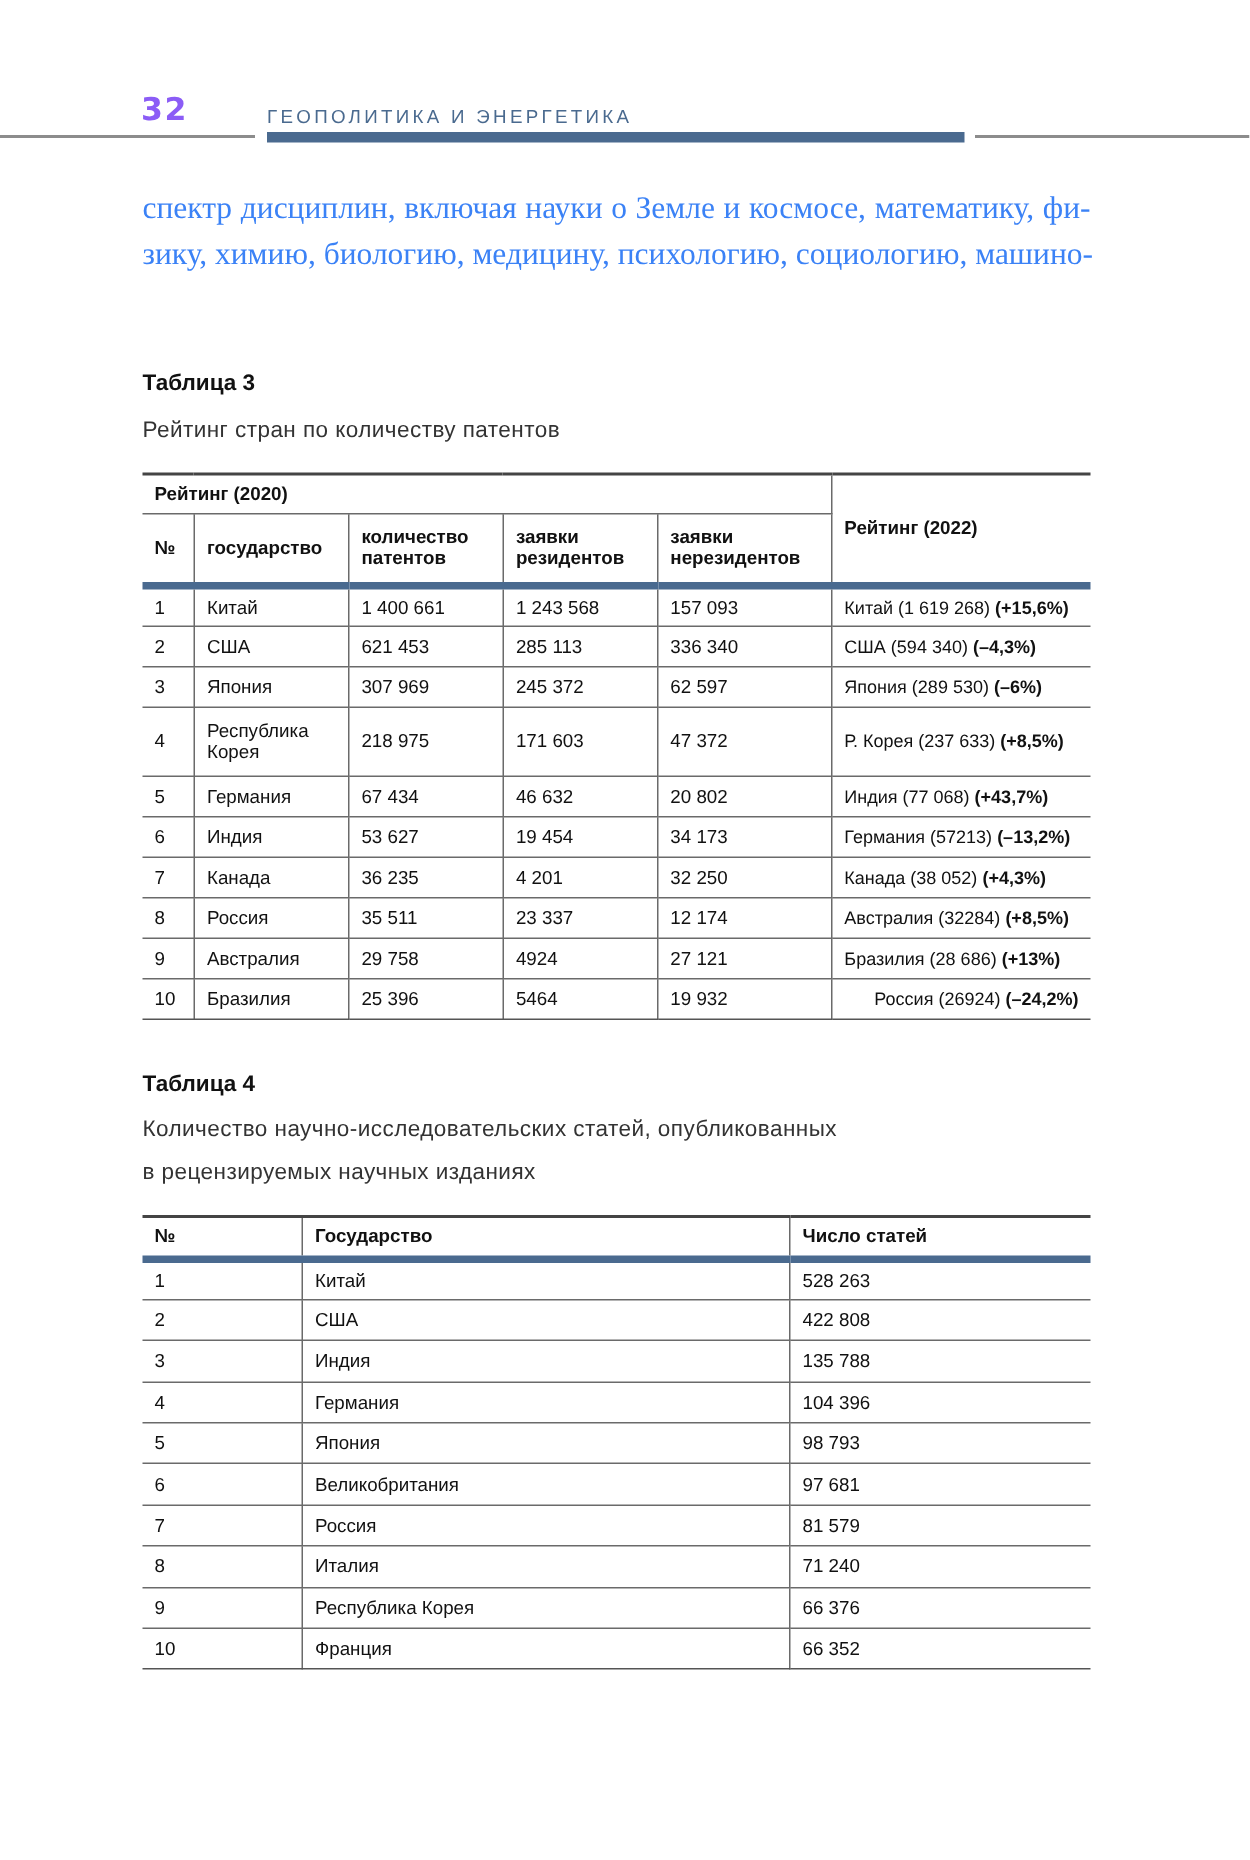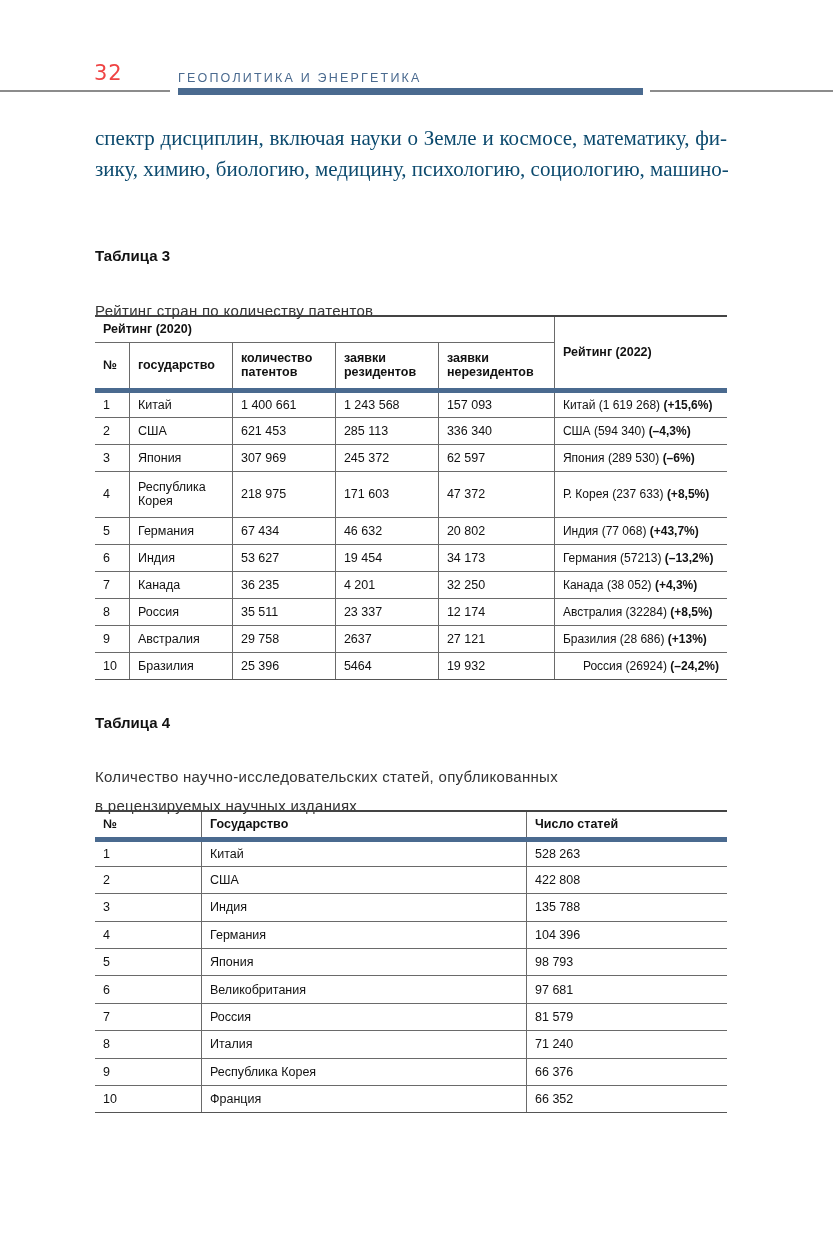--- a/index.html
+++ b/index.html
@@ -1,28 +1,28 @@
 <!DOCTYPE html>
 <html><head>
 <meta charset="utf-8">
 <style>
   html, body { margin:0; padding:0; background:#ffffff; }
   body { width:833px; height:1240px; position:relative; overflow:hidden; color:#1a1a1a; }
-  .page-number { position:absolute; left:94px; top:61px; font-family:"DejaVu Sans", sans-serif; font-weight:400; font-size:21px; color:#ef4444; letter-spacing:1px;text-align:right; }
+  .page-number { position:absolute; left:94px; top:61px; font-family:"DejaVu Sans", sans-serif; font-weight:700; font-size:21px; color:#8b5cf6; letter-spacing:1px;text-align:right; }
   .running-head { position:absolute; left:178px; top:71px; font-family:"Liberation Sans", sans-serif; font-size:12.5px; letter-spacing:2.2px; color:#4a6a8f; }
   .rule-left { position:absolute; left:0; top:90px; width:170px; height:2px; background:#8c8c8c; }
   .rule-mid { position:absolute; left:178px; top:88px; width:465px; height:7px; background:#4a6a8f; }
   .rule-right { position:absolute; left:650px; top:90px; width:183px; height:2px; background:#8c8c8c; }
 
-  .body-text { position:absolute; left:95px; top:123px; width:632px; font-family:"Liberation Serif", serif; font-size:21px; line-height:30.5px; color:#0c4a6e; text-align:justify; margin:0; }
+  .body-text { position:absolute; left:95px; top:123px; width:632px; font-family:"Liberation Serif", serif; font-size:21px; line-height:30.5px; color:#3b82f6; text-align:justify; margin:0; }
   .body-text span { display:block; white-space:nowrap; }
   .body-text span.j { text-align:justify; text-align-last:justify; }
 
   .tbl-label { position:absolute; left:95px; font-family:"Liberation Sans", sans-serif; font-weight:bold; font-size:15px; color:#111; }
-  .tbl-caption { position:absolute; left:95px; font-family:"Liberation Sans", sans-serif; font-size:15px; color:#333; line-height:29px; letter-spacing:0.3px;margin-top:24px; }
+  .tbl-caption { position:absolute; left:95px; font-family:"Liberation Sans", sans-serif; font-size:15px; color:#333; line-height:29px; letter-spacing:0.3px; }
 
   table { position:absolute; left:95px; border-collapse:collapse; font-family:"Liberation Sans", sans-serif; font-size:12.5px; color:#111; }
   table td, table th { border:1.4px solid #6a6a6a; padding:0 8px; text-align:left; vertical-align:middle; }
   table th { font-weight:bold; font-size:12.5px; }
   table tr:first-child th, table tr:first-child td { border-top:2px solid #444; }
   table tr:last-child td { border-bottom:1.8px solid #555; }
   table td:first-child, table th:first-child { border-left:none; }
   table td:last-child, table th:last-child { border-right:none; }
   .thick-bottom th, .thick-bottom td { border-bottom:5px solid #4a6a8f !important; }
   b.pct { font-weight:bold; }
@@ -132,21 +132,21 @@
         <td>Россия</td>
         <td>35 511</td>
         <td>23 337</td>
         <td>12 174</td>
         <td style="white-space:nowrap;font-size:12px;"><span>Австралия (32284)</span> <b class="pct">(+8,5%)</b></td>
       </tr>
       <tr class="r">
         <td>9</td>
         <td>Австралия</td>
         <td>29 758</td>
-        <td>2637</td>
+        <td>4924</td>
         <td>27 121</td>
         <td style="white-space:nowrap;font-size:12px;"><span>Бразилия (28 686)</span> <b class="pct">(+13%)</b></td>
       </tr>
       <tr class="r">
         <td>10</td>
         <td>Бразилия</td>
         <td>25 396</td>
         <td>5464</td>
         <td>19 932</td>
         <td style="white-space:nowrap;font-size:12px;padding-left:28px;"><span>Россия (26924)</span> <b class="pct">(–24,2%)</b></td>

